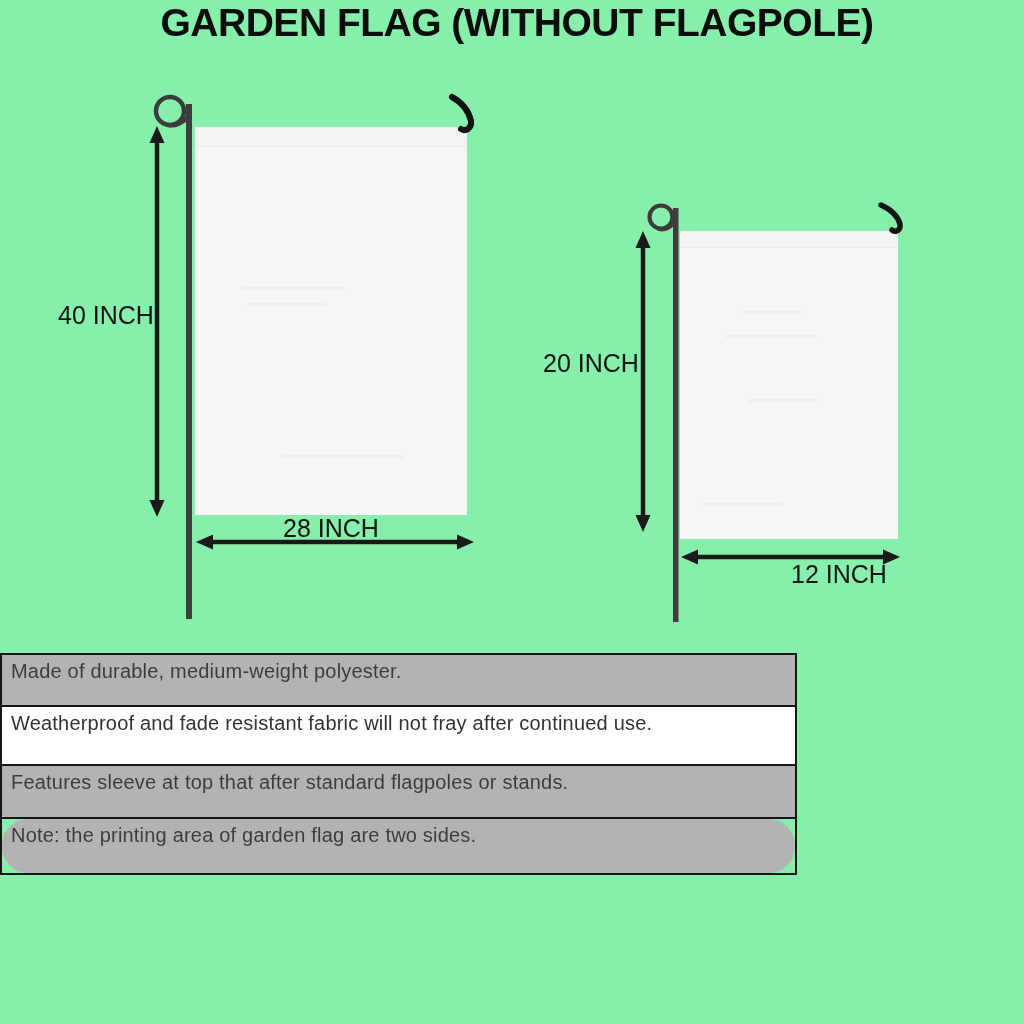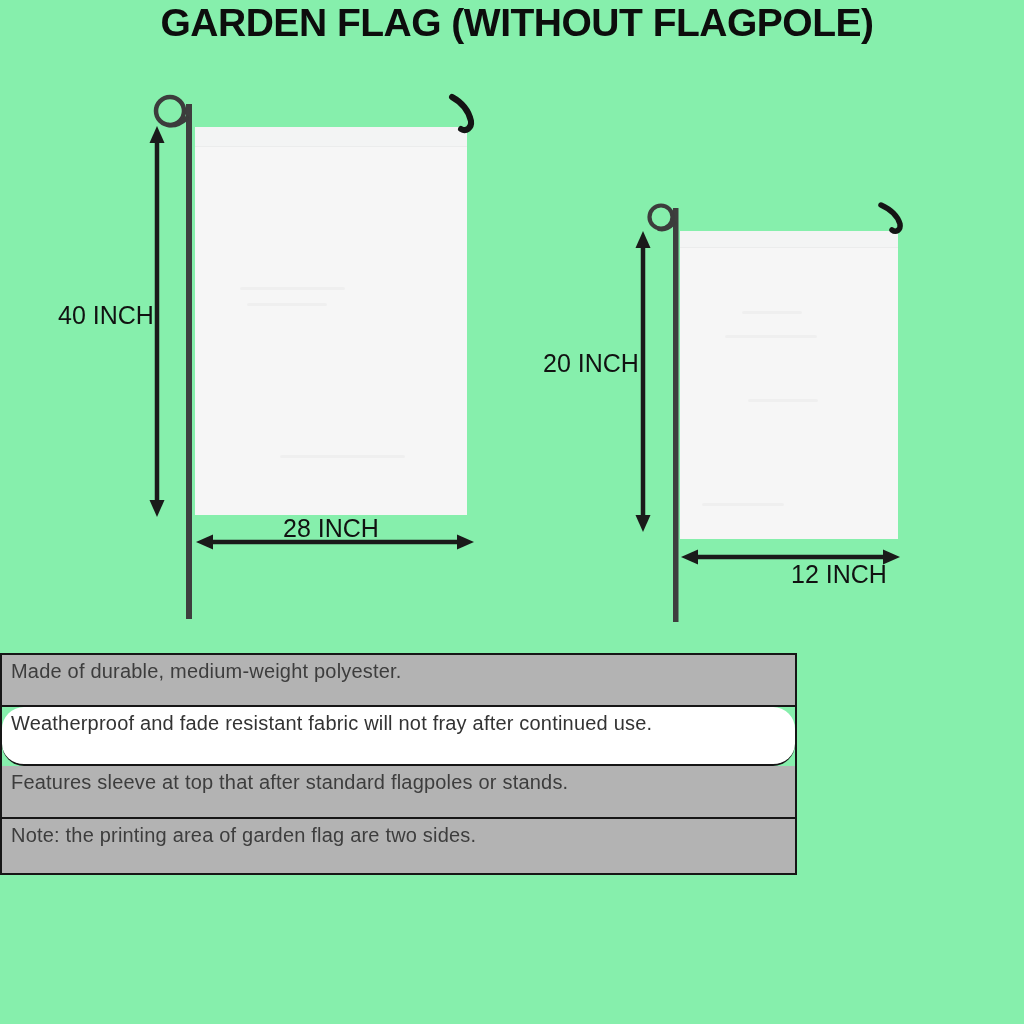--- a/index.html
+++ b/index.html
@@ -78,26 +78,26 @@
     width: 100%;
     padding: 5px 10px 0 9px;
     font-size: 20px;
     letter-spacing: 0.2px;
     color: #383838;
     border-bottom: 2px solid #161616;
     overflow: hidden;
   }
   .feature-row:last-child { border-bottom: none; }
   .feature-row.gray { background: #b3b3b3; color: #3d3d3d; }
-  .feature-row.white { background: #ffffff; color: #333333; border-radius: 22px; }
+  .feature-row.white { background: #ffffff; color: #333333; }
   .fr-0 { height: 52px; }
   .fr-1 { height: 59px; }
   .fr-2 { height: 53px; }
   .fr-3 { height: 61px; }
-  .fr-4 { height: 54px; }
+  .fr-4 { height: 54px; border-radius: 26px; }
 </style>
 </head>
 <body>
 
 <div class="canvas">
 
   <div class="title-line1">GARDEN FLAG (WITHOUT FLAGPOLE)</div>
 
   <div class="flag flag-large">
     <div class="sleeve"></div>

